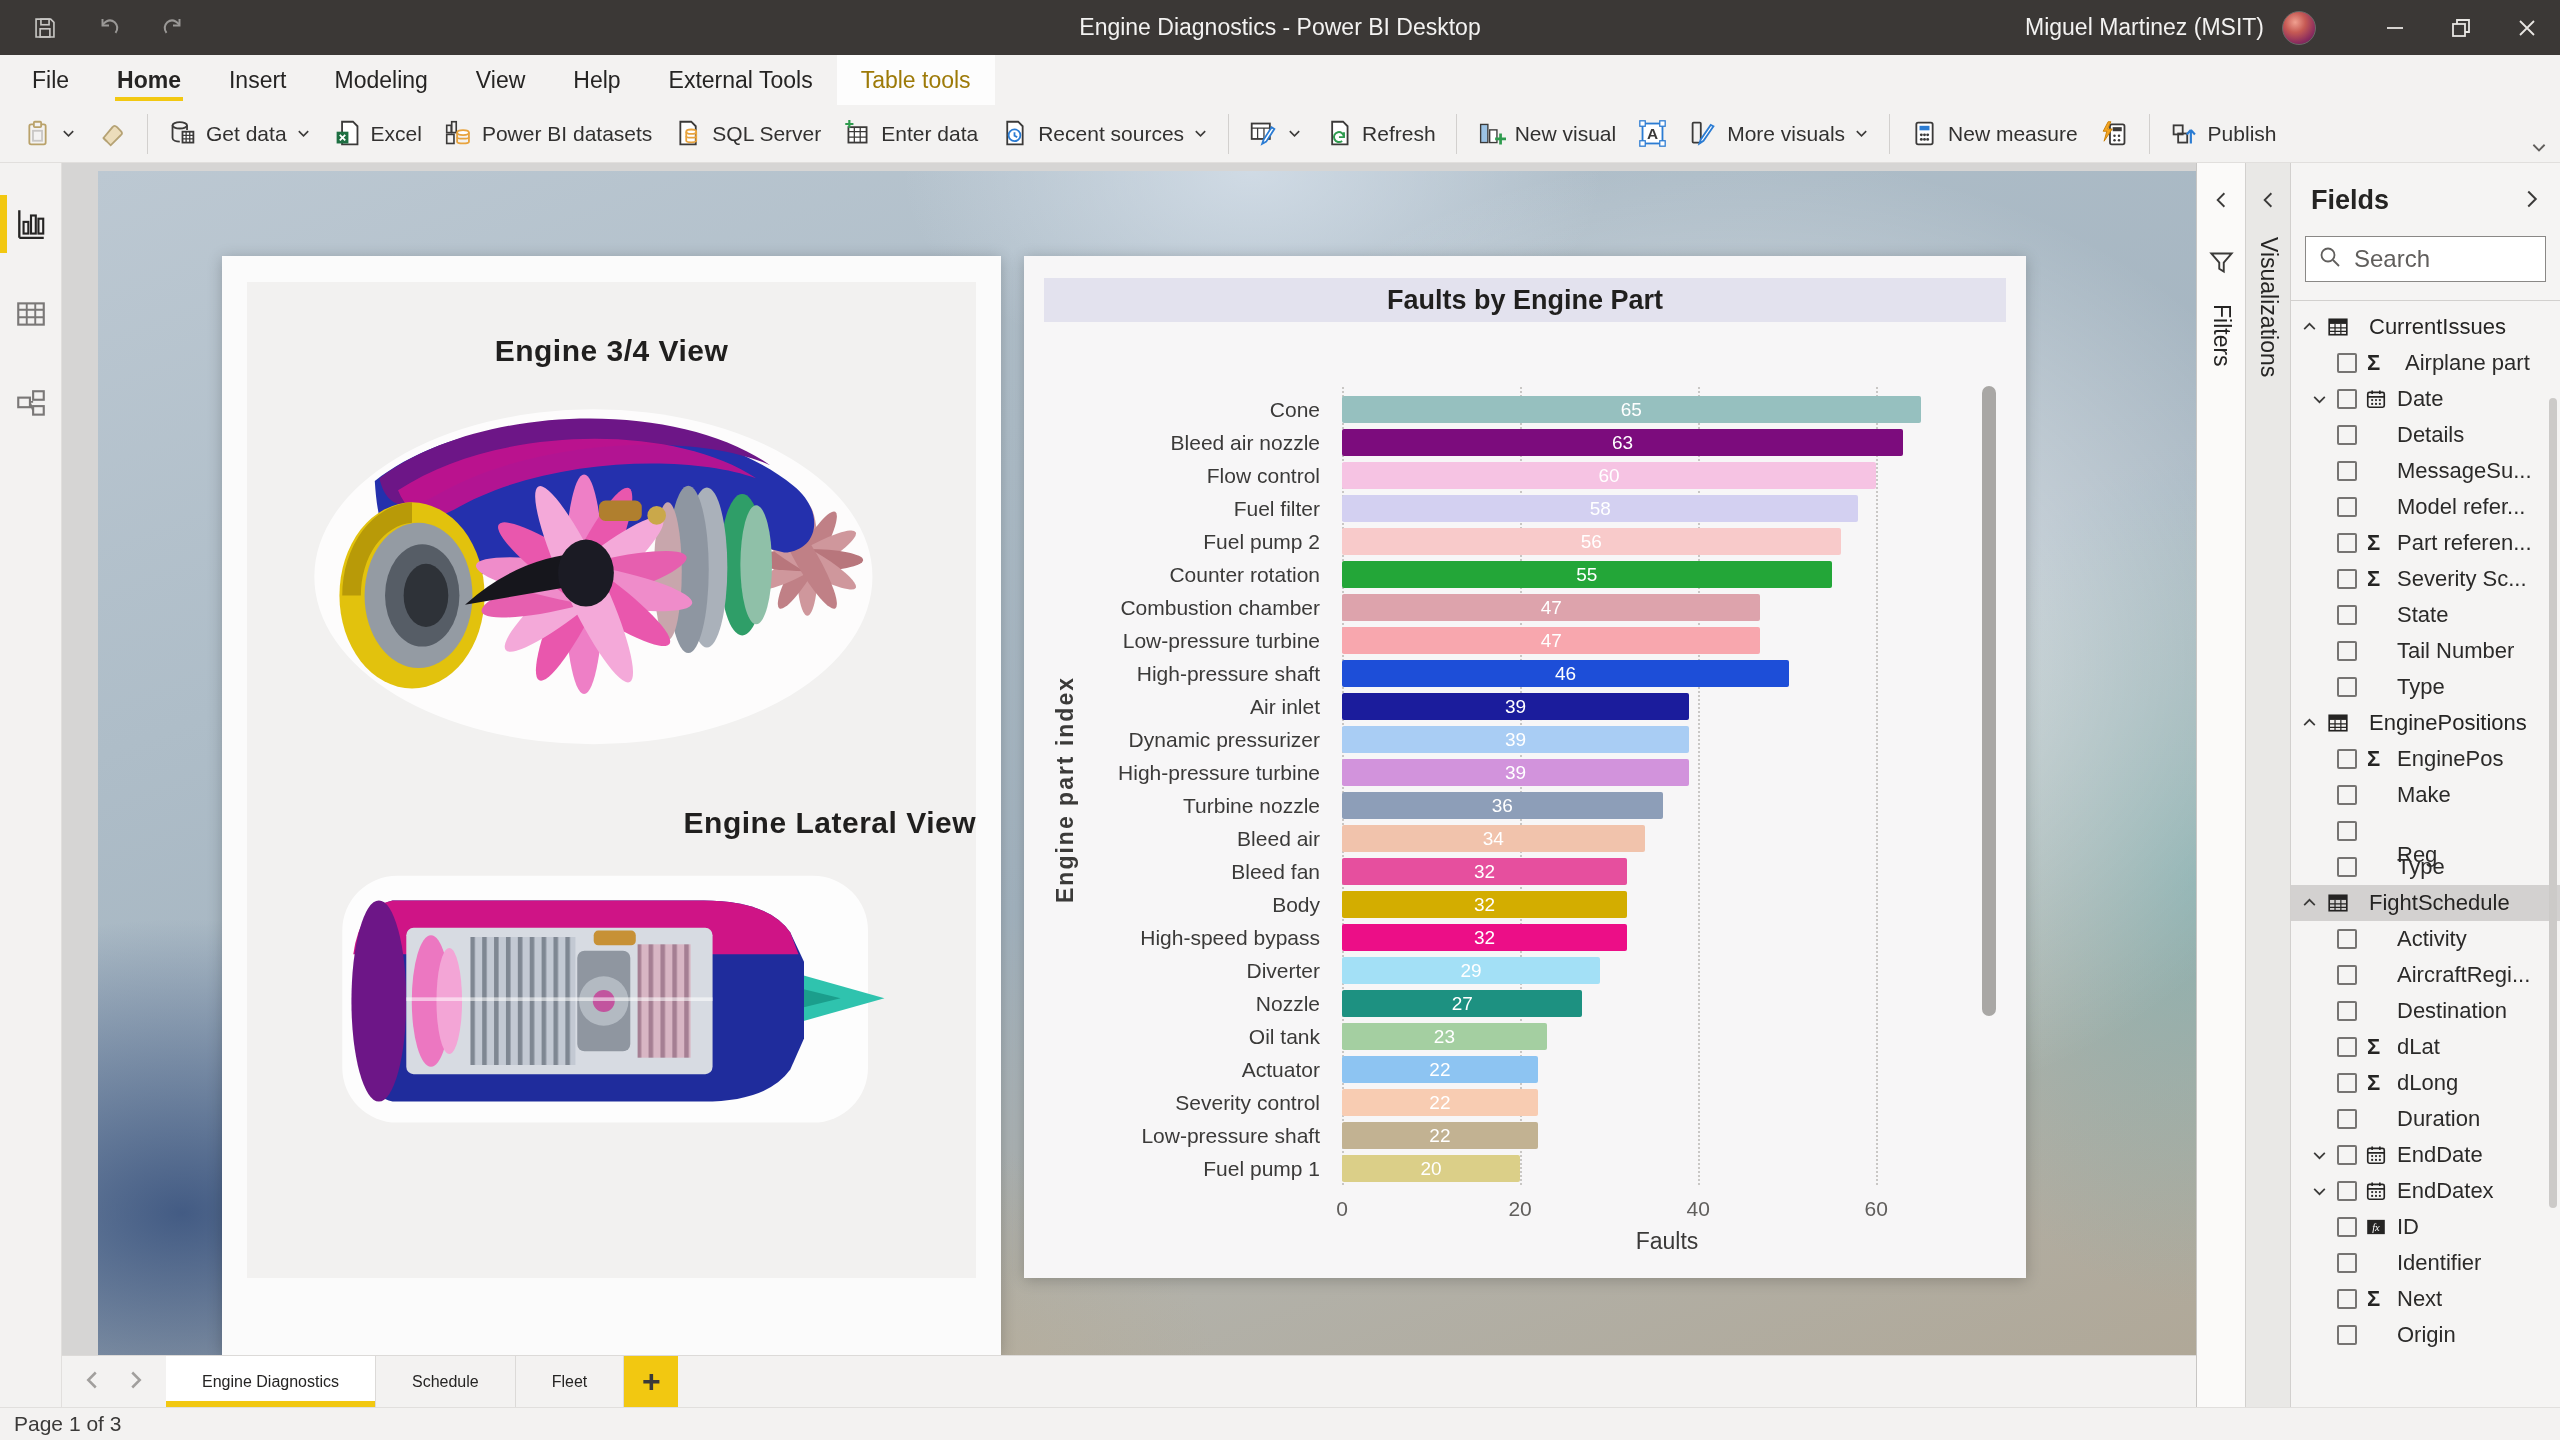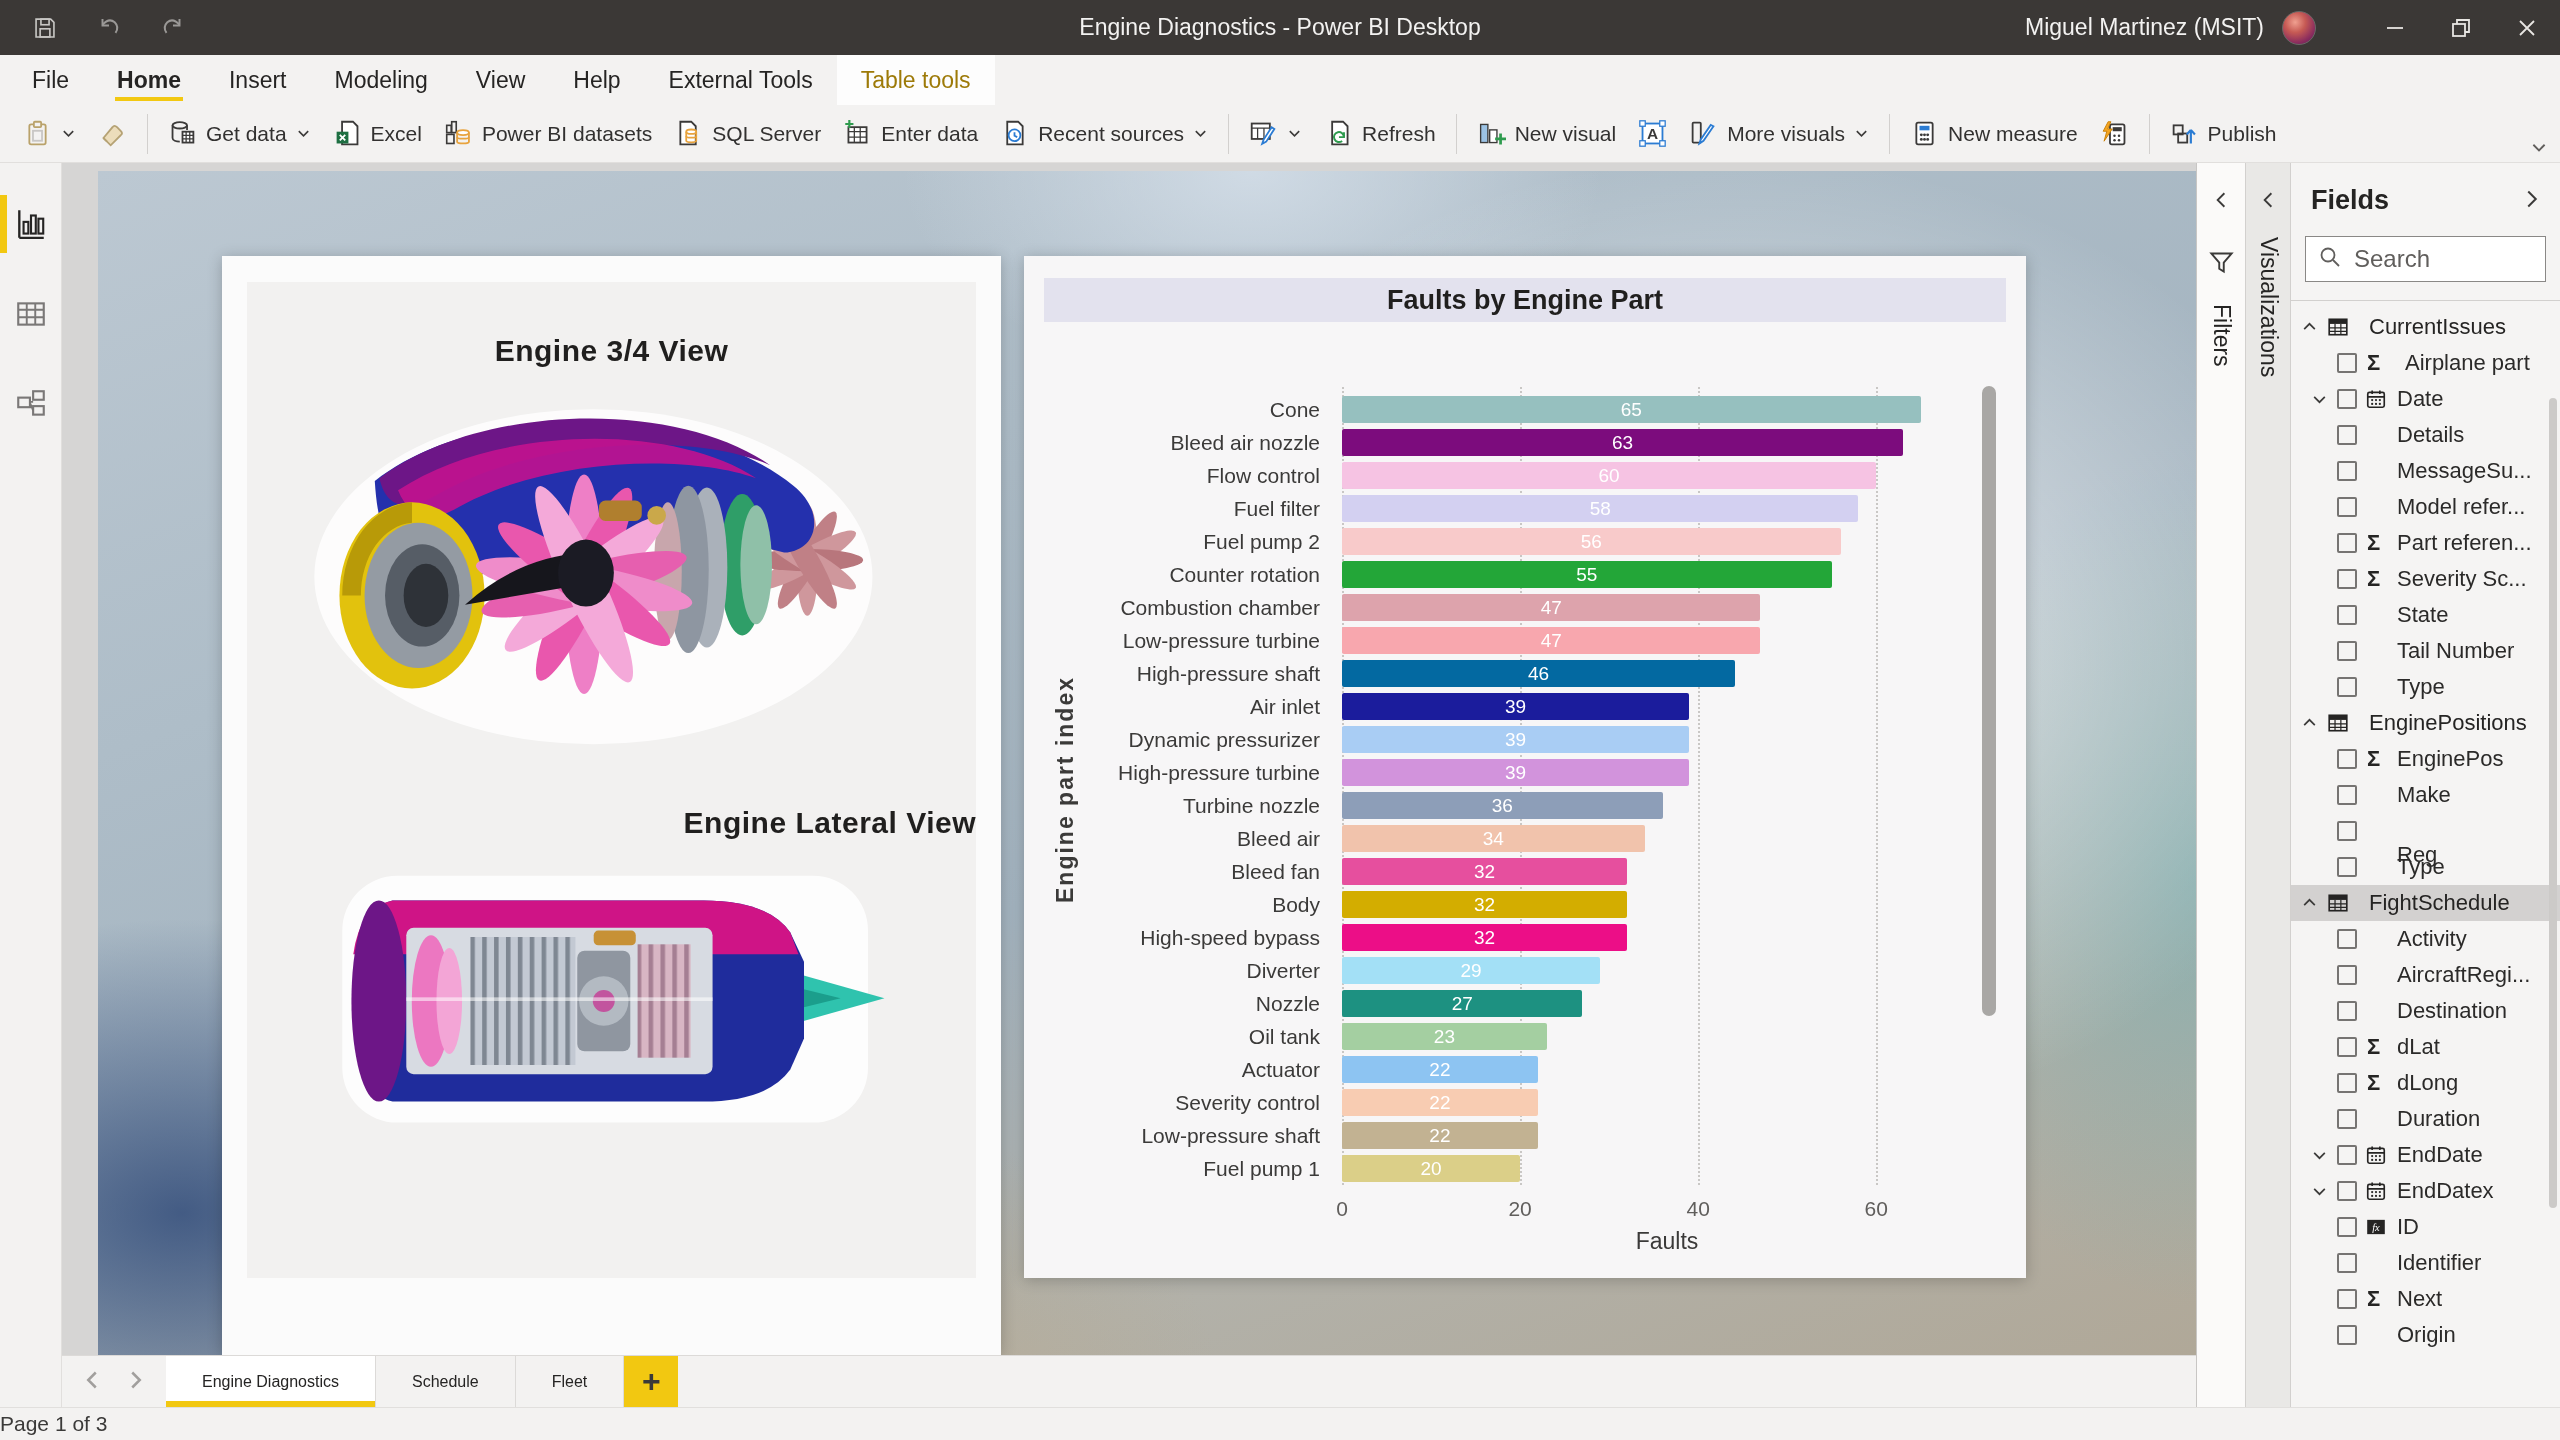--- a/index.html
+++ b/index.html
@@ -103,21 +103,21 @@
 
   
   .tabbar { height:52px; background:#f3f2f1; border-top:1px solid #dcdad8; display:flex; align-items:stretch; flex:0 0 auto; }
   .tab-arrows { display:flex; align-items:center; gap:28px; padding:0 22px; }
   .tab { display:flex; align-items:center; padding:0 36px; font-size:16px; color:#252423; border-right:1px solid #dcdad8; position:relative; }
   .tab.active { background:#fff; }
   .tab.active::after { content:""; position:absolute; left:0; right:0; bottom:0; height:6px; background:#f2c811; }
   .tab-add { width:54px; display:flex; align-items:center; justify-content:center; background:#f2c811; font-size:32px; font-weight:700; color:#3b3a39; }
 
   
-  .statusbar { height:33px; background:#f3f2f1; border-top:1px solid #e1dfdd; display:flex; align-items:center; font-size:21px; color:#3b3a39; flex:0 0 auto; }
+  .statusbar { height:33px; background:#f3f2f1; border-top:1px solid #e1dfdd; display:flex; align-items:center; padding-left:14px; font-size:21px; color:#3b3a39; flex:0 0 auto; }
 </style>
 </head>
 <body>
 
 <div class="titlebar">
   <div class="qat">
     <span>
         <svg width="26" height="26" viewBox="0 0 32 32">
           <path d="M5 5 H23 L27 9 V27 H5 Z" fill="none" stroke="#c8c6c4" stroke-width="2"></path>
           <rect x="10" y="17" width="12" height="10" fill="none" stroke="#c8c6c4" stroke-width="2"></rect>
@@ -526,21 +526,21 @@
                 <div class="bbar" style="width: 418.493px; background: rgb(221, 163, 172);">
                   <span class="bval">47</span>
                 </div>
               </div>
               <div class="brow">
                 <div class="bbar" style="width: 418.493px; background: rgb(248, 167, 174);">
                   <span class="bval">47</span>
                 </div>
               </div>
               <div class="brow">
-                <div class="bbar" style="width: 393px; background: #0369a1;">
+                <div class="bbar" style="width: 447px; background: #1d4ed8;">
                   <span class="bval">46</span>
                 </div>
               </div>
               <div class="brow">
                 <div class="bbar" style="width: 347.26px; background: rgb(27, 28, 156);">
                   <span class="bval">39</span>
                 </div>
               </div>
               <div class="brow">
                 <div class="bbar" style="width: 347.26px; background: rgb(169, 205, 244);">

